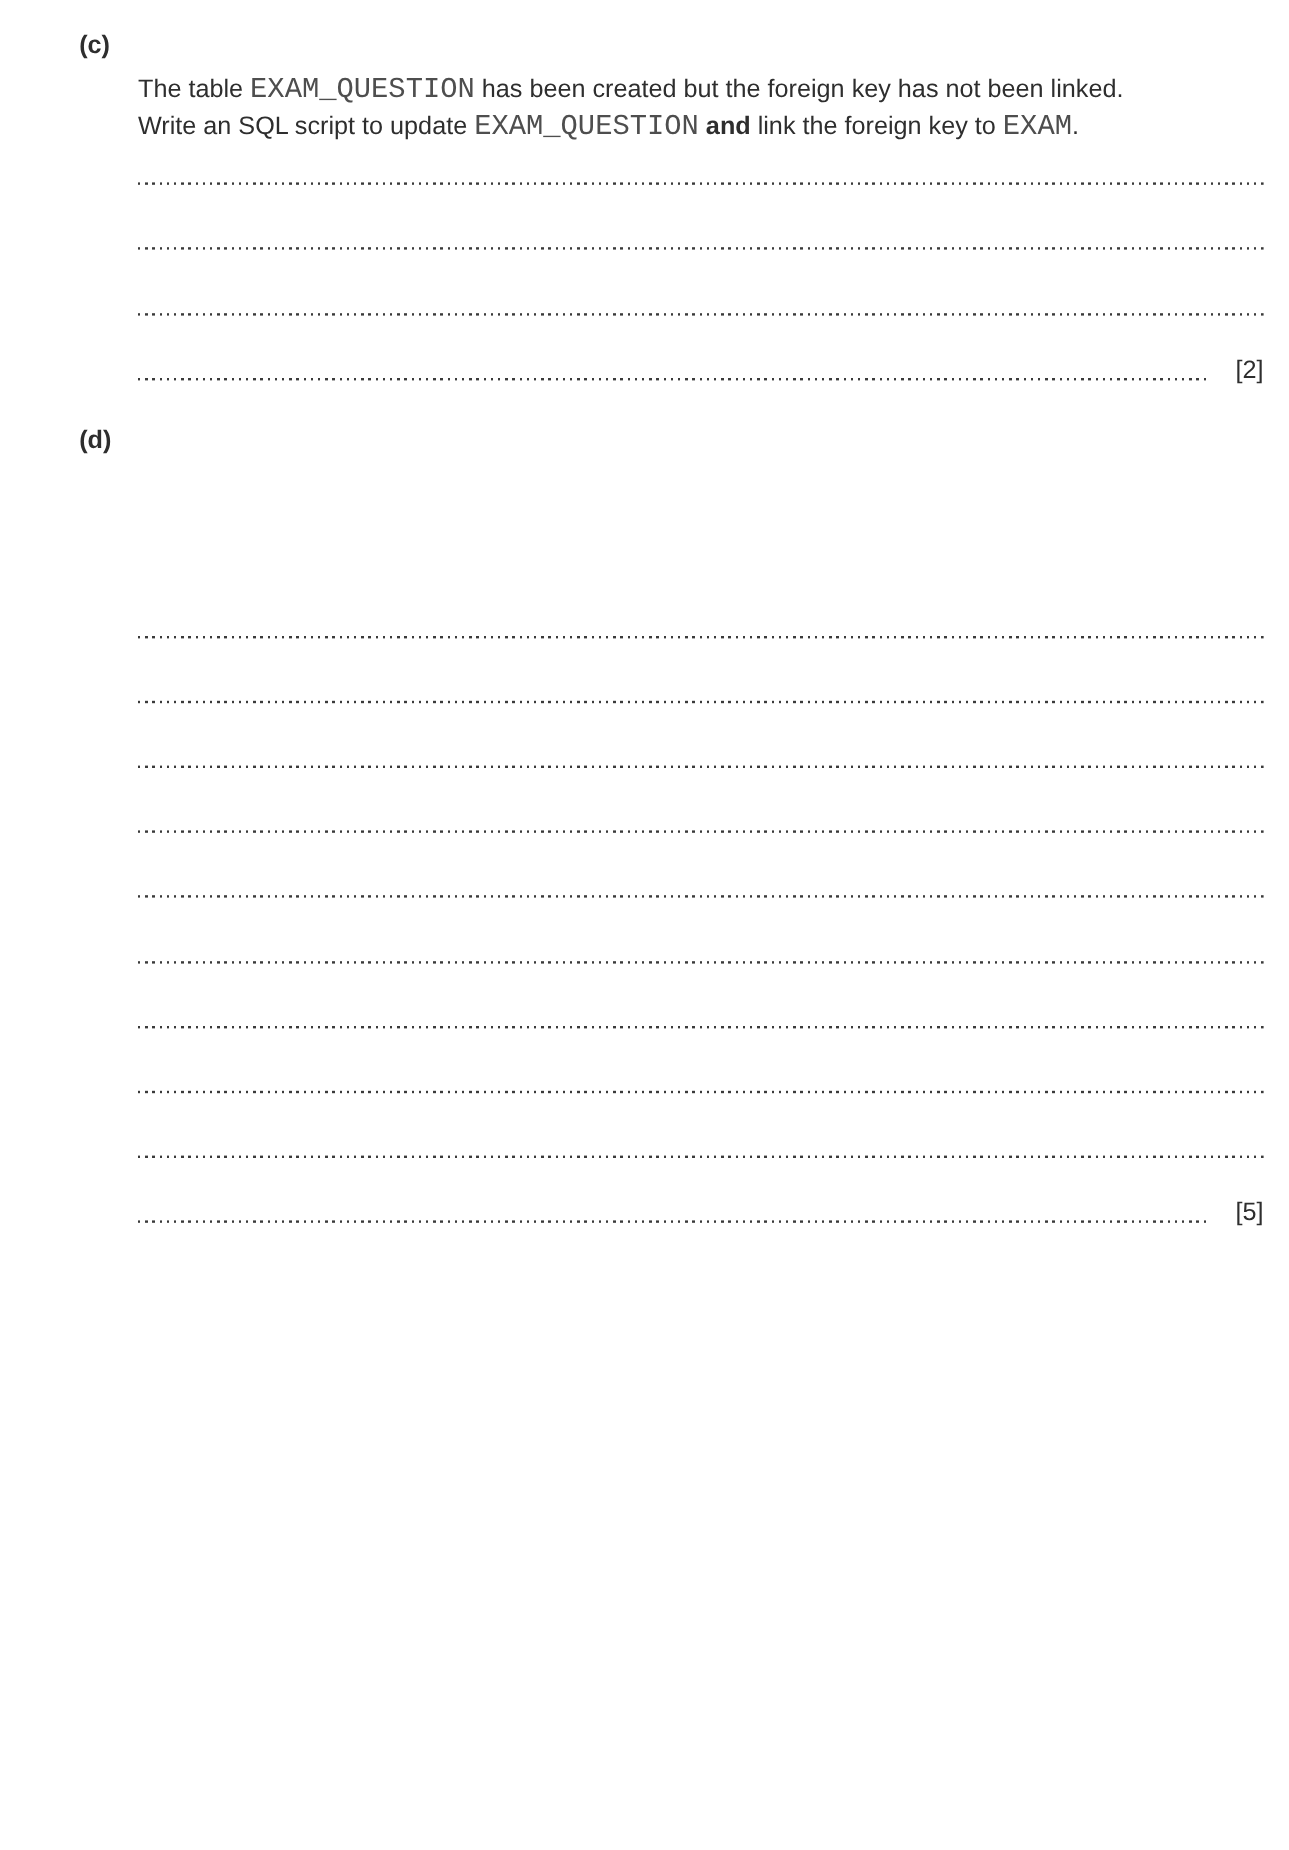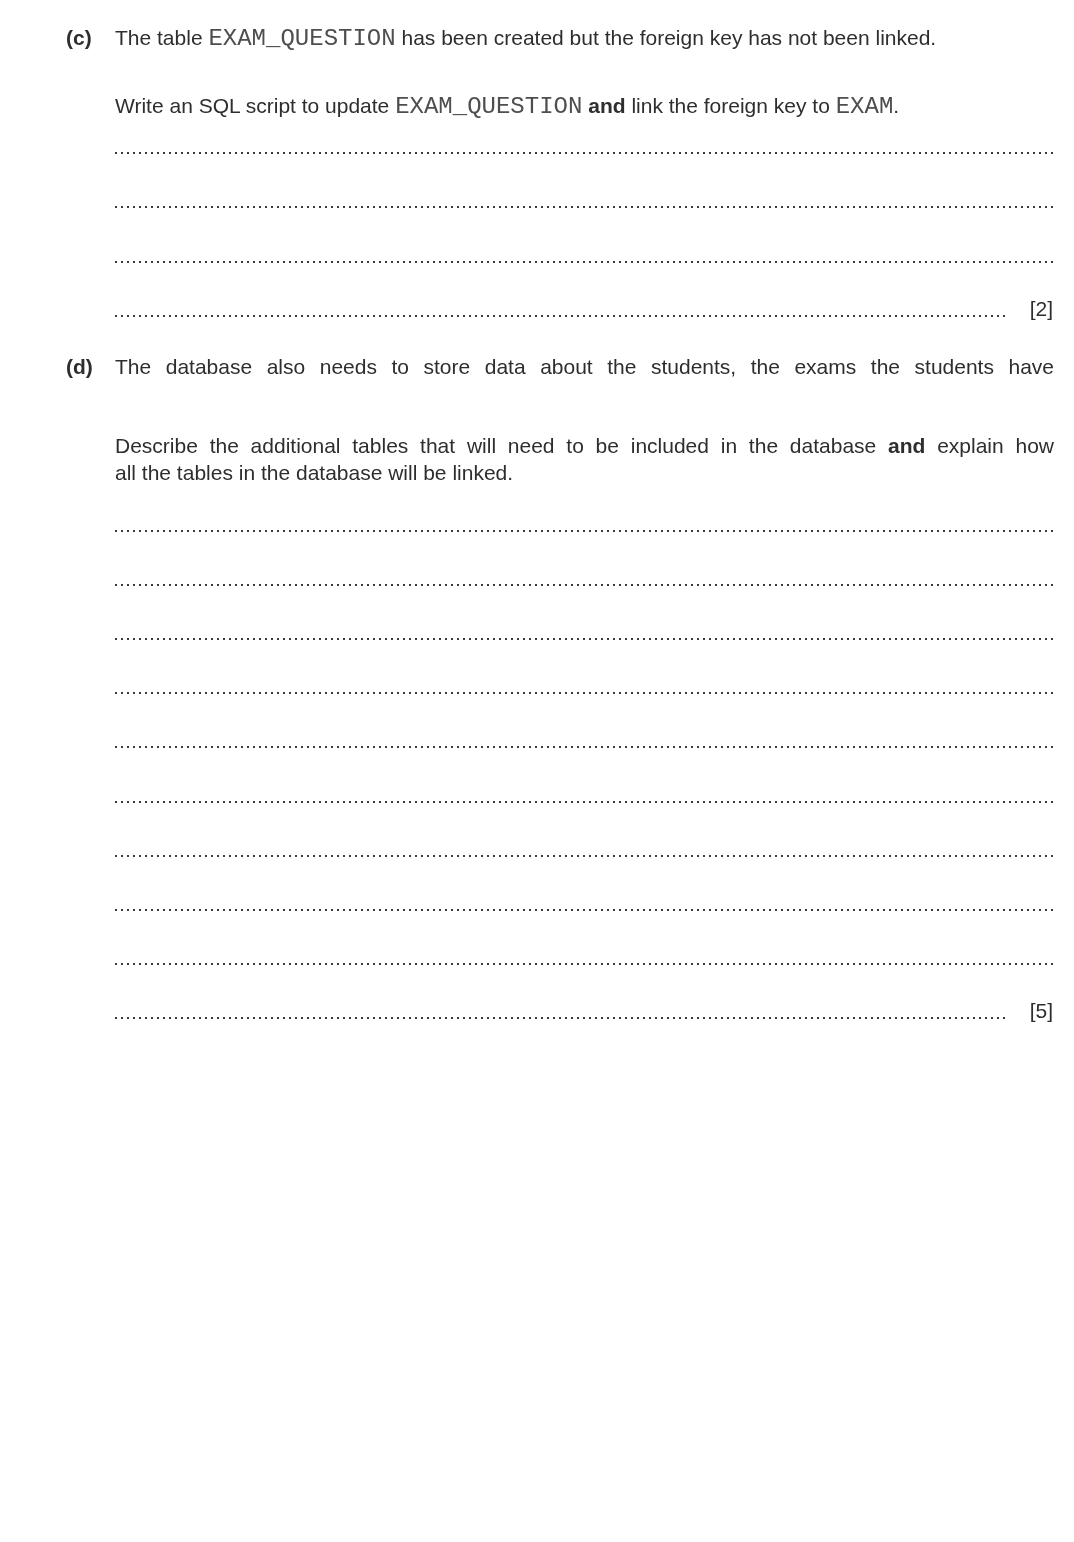--- a/index.html
+++ b/index.html
@@ -22,21 +22,21 @@
     position: absolute;
     left: 66px;
     width: 988px;
     display: flex;
   }
   .qlabel {
     flex: 0 0 49px;
     width: 49px;
     font-weight: 700;
   }
-  .qtext { flex: 1; }
+  .qtext { flex: 1; margin-top: 37px; }
   .block {
     position: absolute;
     left: 115px;
     width: 939px;
   }
   .just {
     text-align: justify;
     text-align-last: justify;
   }
   .mono {
@@ -75,28 +75,23 @@
 
   <div class="dotline" style="top:152px"></div>
   <div class="dotline" style="top:206px"></div>
   <div class="dotline" style="top:261px"></div>
   <div class="dotline short" style="top:315px"></div>
   <div class="marks" style="top:295px">[2]</div>
 
   <div class="qrow" style="top:353px">
     <span class="qlabel">(d)</span>
     <div class="qtext">
-      <div class="just">The database also needs to store data about the students, the exams the students have</div>
     </div>
   </div>
 
-  <div class="block" style="top:432px">
-    <div class="just"><span>Describe the additional tables that will need to be included in the database </span><span class="bold">and</span><span> explain how</span></div>
-    <div>all the tables in the database will be linked.</div>
-  </div>
 
   <div class="dotline" style="top:530px"></div>
   <div class="dotline" style="top:584px"></div>
   <div class="dotline" style="top:638px"></div>
   <div class="dotline" style="top:692px"></div>
   <div class="dotline" style="top:746px"></div>
   <div class="dotline" style="top:801px"></div>
   <div class="dotline" style="top:855px"></div>
   <div class="dotline" style="top:909px"></div>
   <div class="dotline" style="top:963px"></div>

